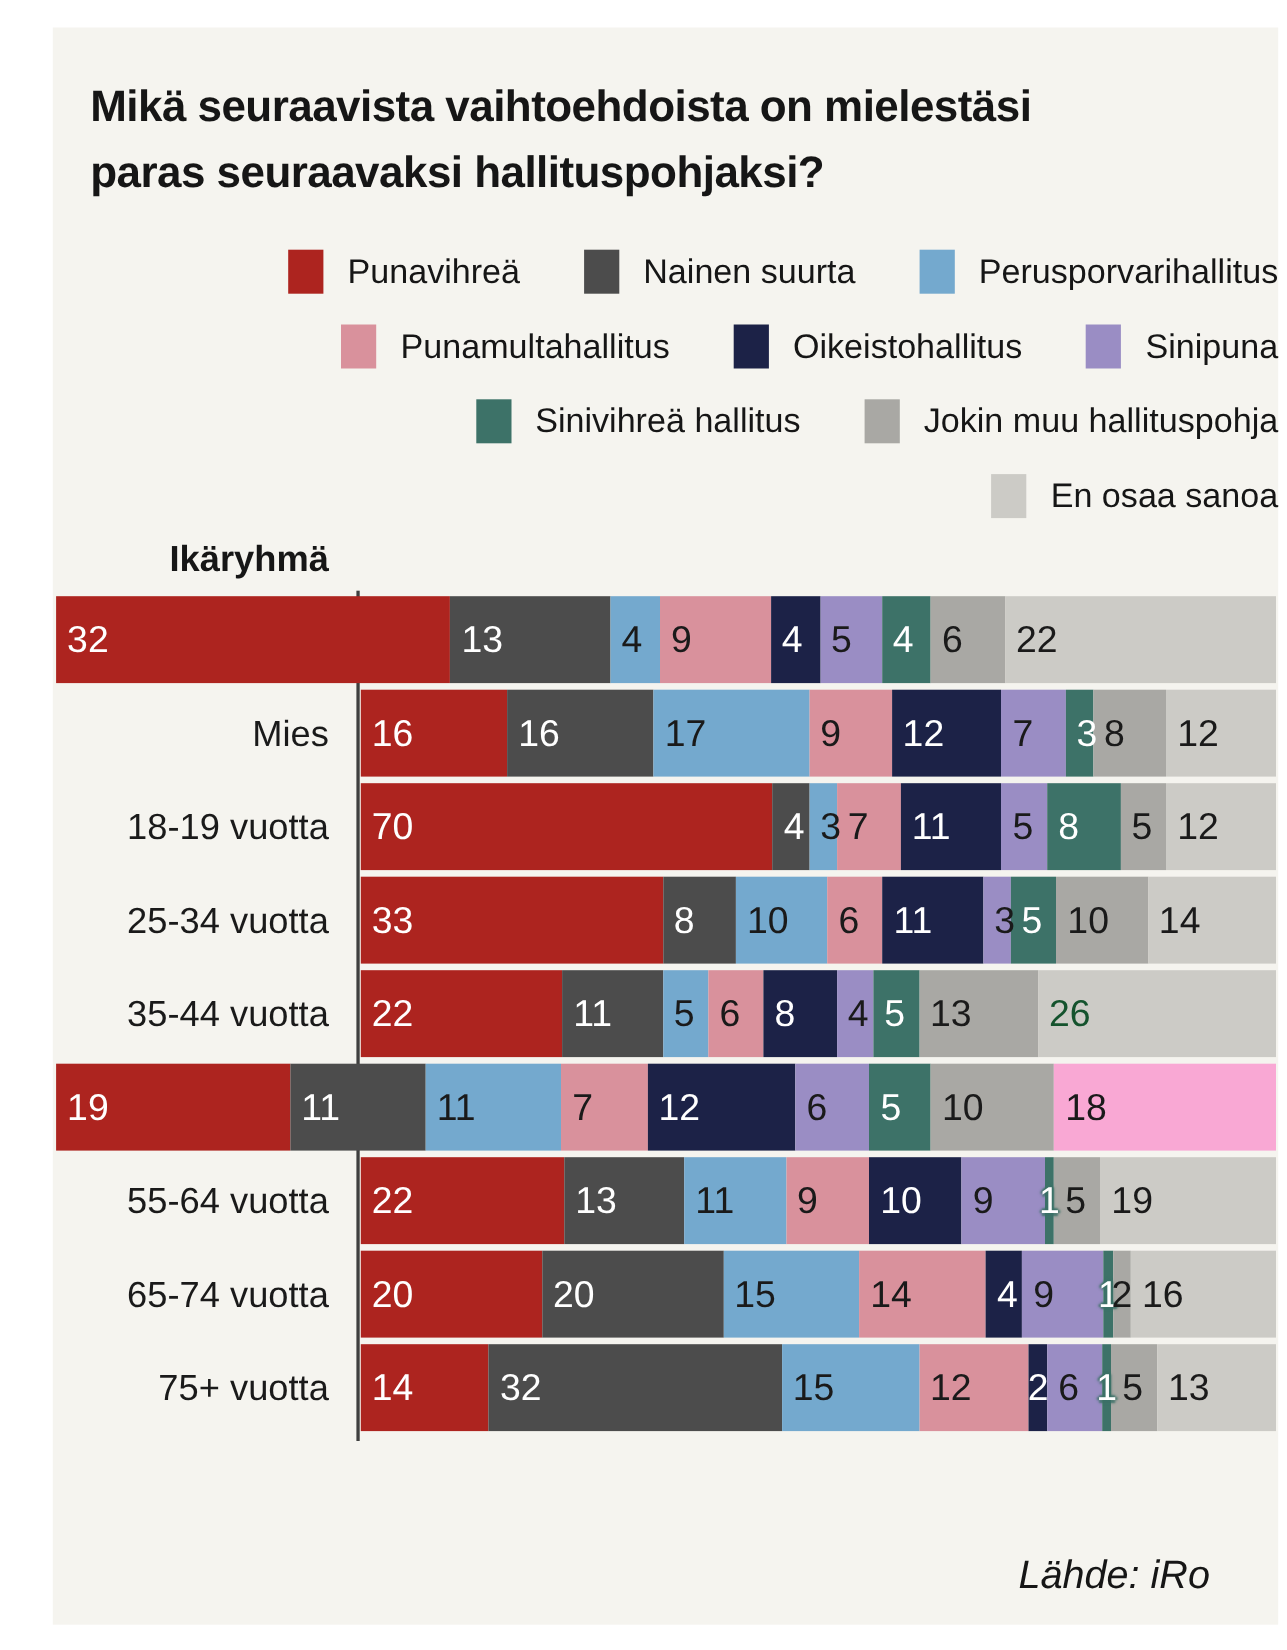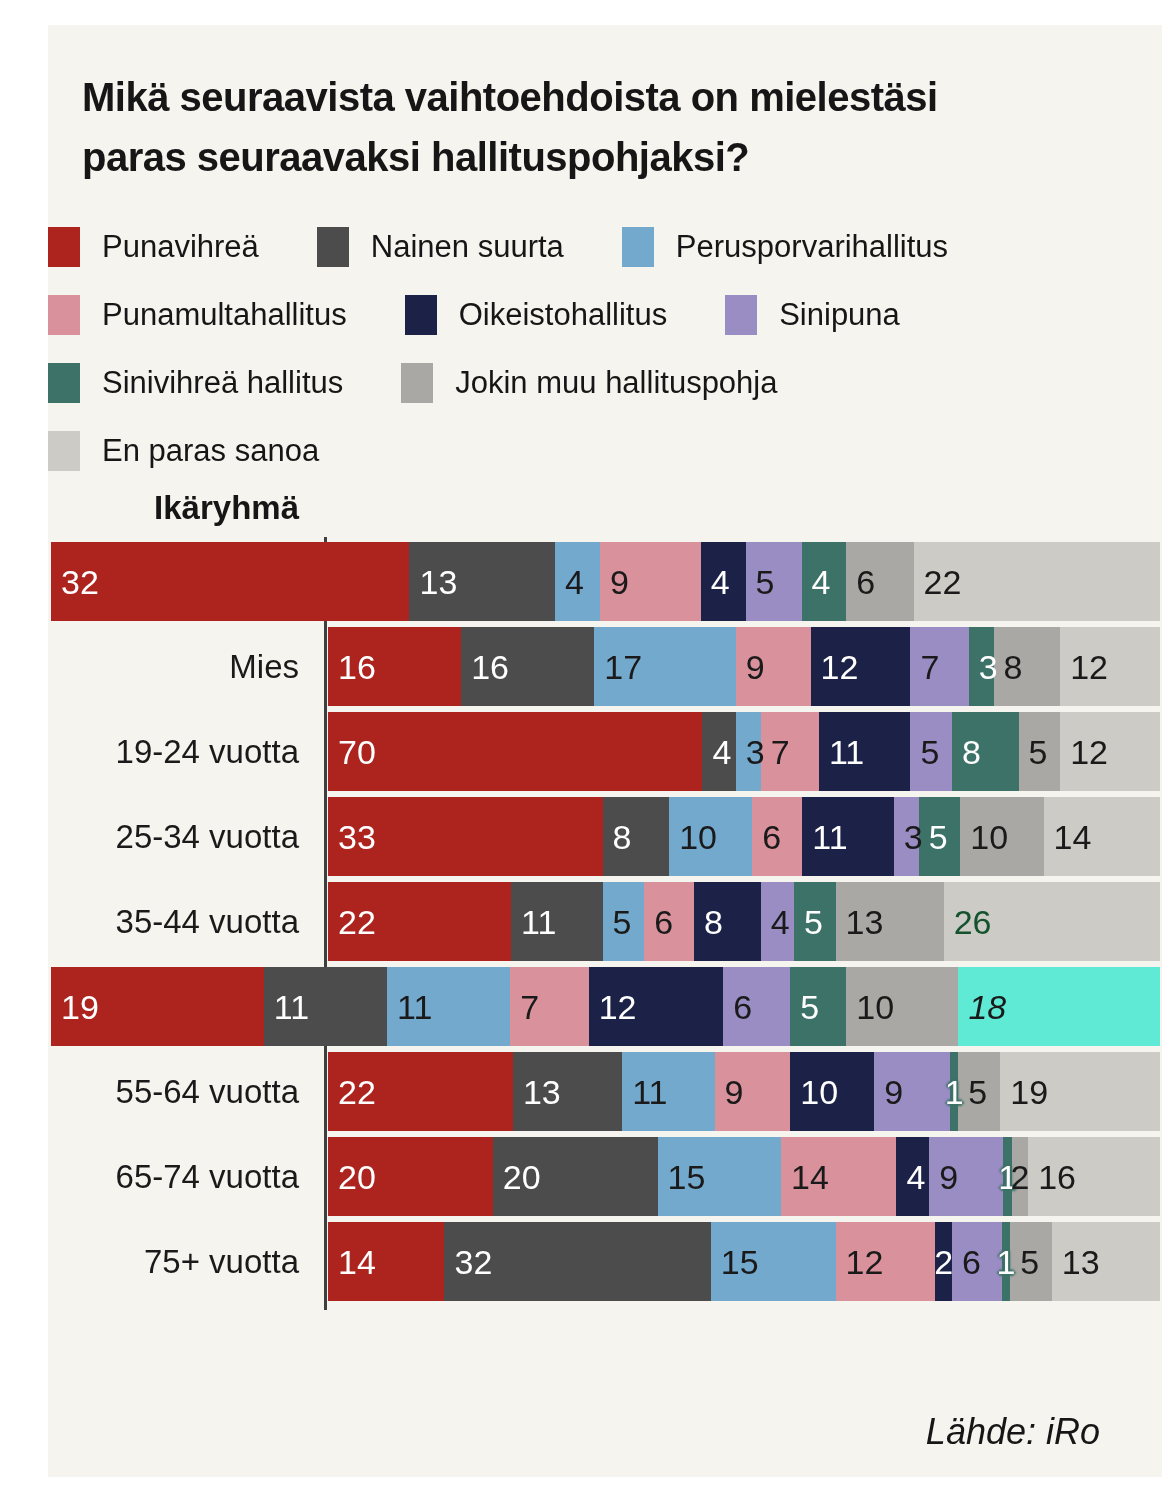--- a/index.html
+++ b/index.html
@@ -8,21 +8,21 @@
     font-family:"Liberation Sans", sans-serif;color:#1a1a1a;overflow:hidden;
   }
   .card{
     position:absolute;left:48px;top:25px;width:1114px;height:1452px;
     background:#f5f4ef;
   }
   .title{
     margin:42px 40px 0 34px;max-width:900px;
     font-size:40px;font-weight:700;line-height:1.5;letter-spacing:-0.5px;color:#161616;
   }
-  .legend{margin-top:40px;display:flex;flex-direction:column;gap:28px;align-items:flex-start;}
+  .legend{margin-top:40px;display:flex;flex-direction:column;gap:28px;align-items:flex-end;}
   .legend-row{display:flex;gap:58px;justify-content:center;align-items:center;}
   .legend-item{display:flex;align-items:center;gap:22px;font-size:31px;color:#161616;}
   .swatch{width:32px;height:40px;flex:none;}
   .chart{margin-top:18px;position:relative;}
   .group-header{
     width:251px;padding-right:26px;text-align:right;
     font-size:33px;font-weight:700;color:#161616;margin-bottom:12px;
   }
   .rows{position:relative;}
   .axis-line{position:absolute;left:276px;top:-2px;bottom:-6px;width:3px;background:#3f3f3f;}
@@ -84,21 +84,21 @@
           <span>Sinivihreä hallitus</span>
         </div>
         <div class="legend-item">
           <div class="swatch" style="background: rgb(169, 168, 164);"></div>
           <span>Jokin muu hallituspohja</span>
         </div>
       </div>
       <div class="legend-row">
         <div class="legend-item">
           <div class="swatch" style="background: rgb(204, 203, 198);"></div>
-          <span>En paras sanoa</span>
+          <span>En osaa sanoa</span>
         </div>
       </div>
     </div>
 
   <div class="chart">
     <div class="group-header">Ikäryhmä</div>
     <div class="rows">
       <div class="axis-line"></div>
     <div class="row">
           <div class="bar">
@@ -157,21 +157,21 @@
             </div>
             <div class="seg" style="flex-grow: 8; background: rgb(169, 168, 164);">
               <span class="seg-label" style="color: rgb(26, 26, 26);">8</span>
             </div>
             <div class="seg" style="flex-grow: 12; background: rgb(204, 203, 198);">
               <span class="seg-label" style="color: rgb(26, 26, 26);">12</span>
             </div>
           </div>
         </div>
         <div class="row">
-          <div class="row-label">19-24 vuotta</div>
+          <div class="row-label">18-19 vuotta</div>
           <div class="bar">
             <div class="seg" style="flex-grow: 45; background: rgb(173, 36, 31);">
               <span class="seg-label" style="color: rgb(255, 255, 255);">70</span>
             </div>
             <div class="seg" style="flex-grow: 4; background: rgb(76, 76, 76);">
               <span class="seg-label" style="color: rgb(255, 255, 255);">4</span>
             </div>
             <div class="seg" style="flex-grow: 3; background: rgb(116, 169, 206);">
               <span class="seg-label" style="color: rgb(26, 26, 26);">3</span>
             </div>
@@ -278,21 +278,21 @@
             </div>
             <div class="seg" style="flex-grow: 6; background: rgb(154, 141, 196);">
               <span class="seg-label" style="color: rgb(26, 26, 26);">6</span>
             </div>
             <div class="seg" style="flex-grow: 5; background: rgb(61, 114, 104);">
               <span class="seg-label" style="color: rgb(255, 255, 255);">5</span>
             </div>
             <div class="seg" style="flex-grow: 10; background: rgb(169, 168, 164);">
               <span class="seg-label" style="color: rgb(26, 26, 26);">10</span>
             </div>
-            <div class="seg" style="flex-grow: 18; background: #5eead4; font-style: italic;">
+            <div class="seg" style="flex-grow: 18; background: #f9a8d4;">
               <span class="seg-label" style="color: rgb(26, 26, 26);">18</span>
             </div>
           </div>
         </div>
         <div class="row">
           <div class="row-label">55-64 vuotta</div>
           <div class="bar">
             <div class="seg" style="flex-grow: 22; background: rgb(173, 36, 31);">
               <span class="seg-label" style="color: rgb(255, 255, 255);">22</span>
             </div>

